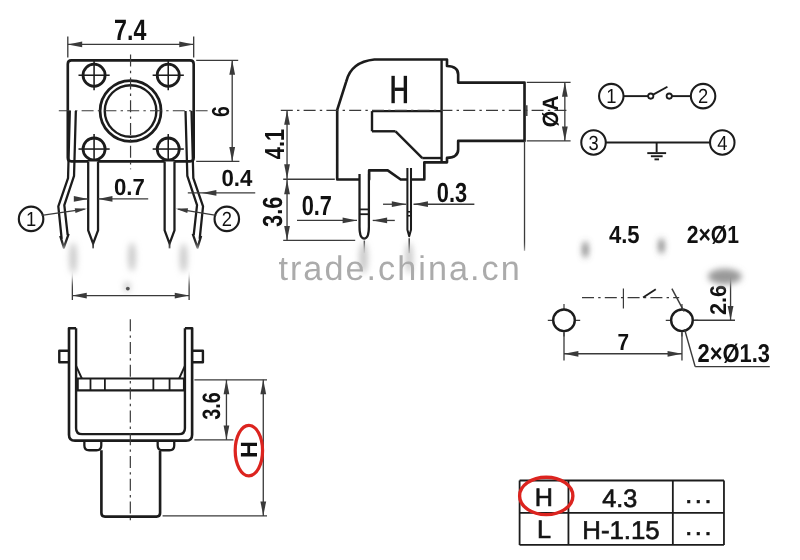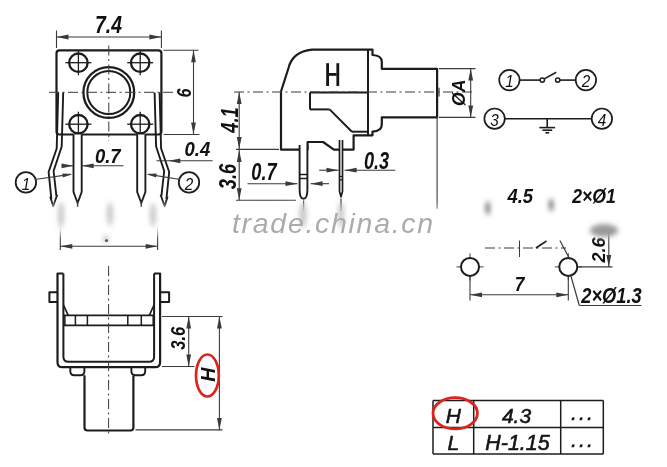--- a/index.html
+++ b/index.html
@@ -1,15 +1,15 @@
 <!DOCTYPE html>
 <html><head><meta charset="utf-8">
 <style>
 html,body{margin:0;padding:0;background:#ffffff;}
-#stage{position:relative;width:667px;height:467px;background:#0ea5e9;overflow:hidden;font-style:italic;}
+#stage{position:relative;width:667px;height:467px;background:#0ea5e9;overflow:hidden;}
 </style></head>
 <body>
 <div id="stage">
 <svg width="667" height="467" viewBox="0 0 667 467">
 <defs>
 <filter id="blur1" x="-30%" y="-30%" width="160%" height="160%">
           <feGaussianBlur stdDeviation="4"></feGaussianBlur>
         </filter>
 <filter id="blur2" x="-60%" y="-60%" width="220%" height="220%">
           <feGaussianBlur stdDeviation="2.5"></feGaussianBlur>

